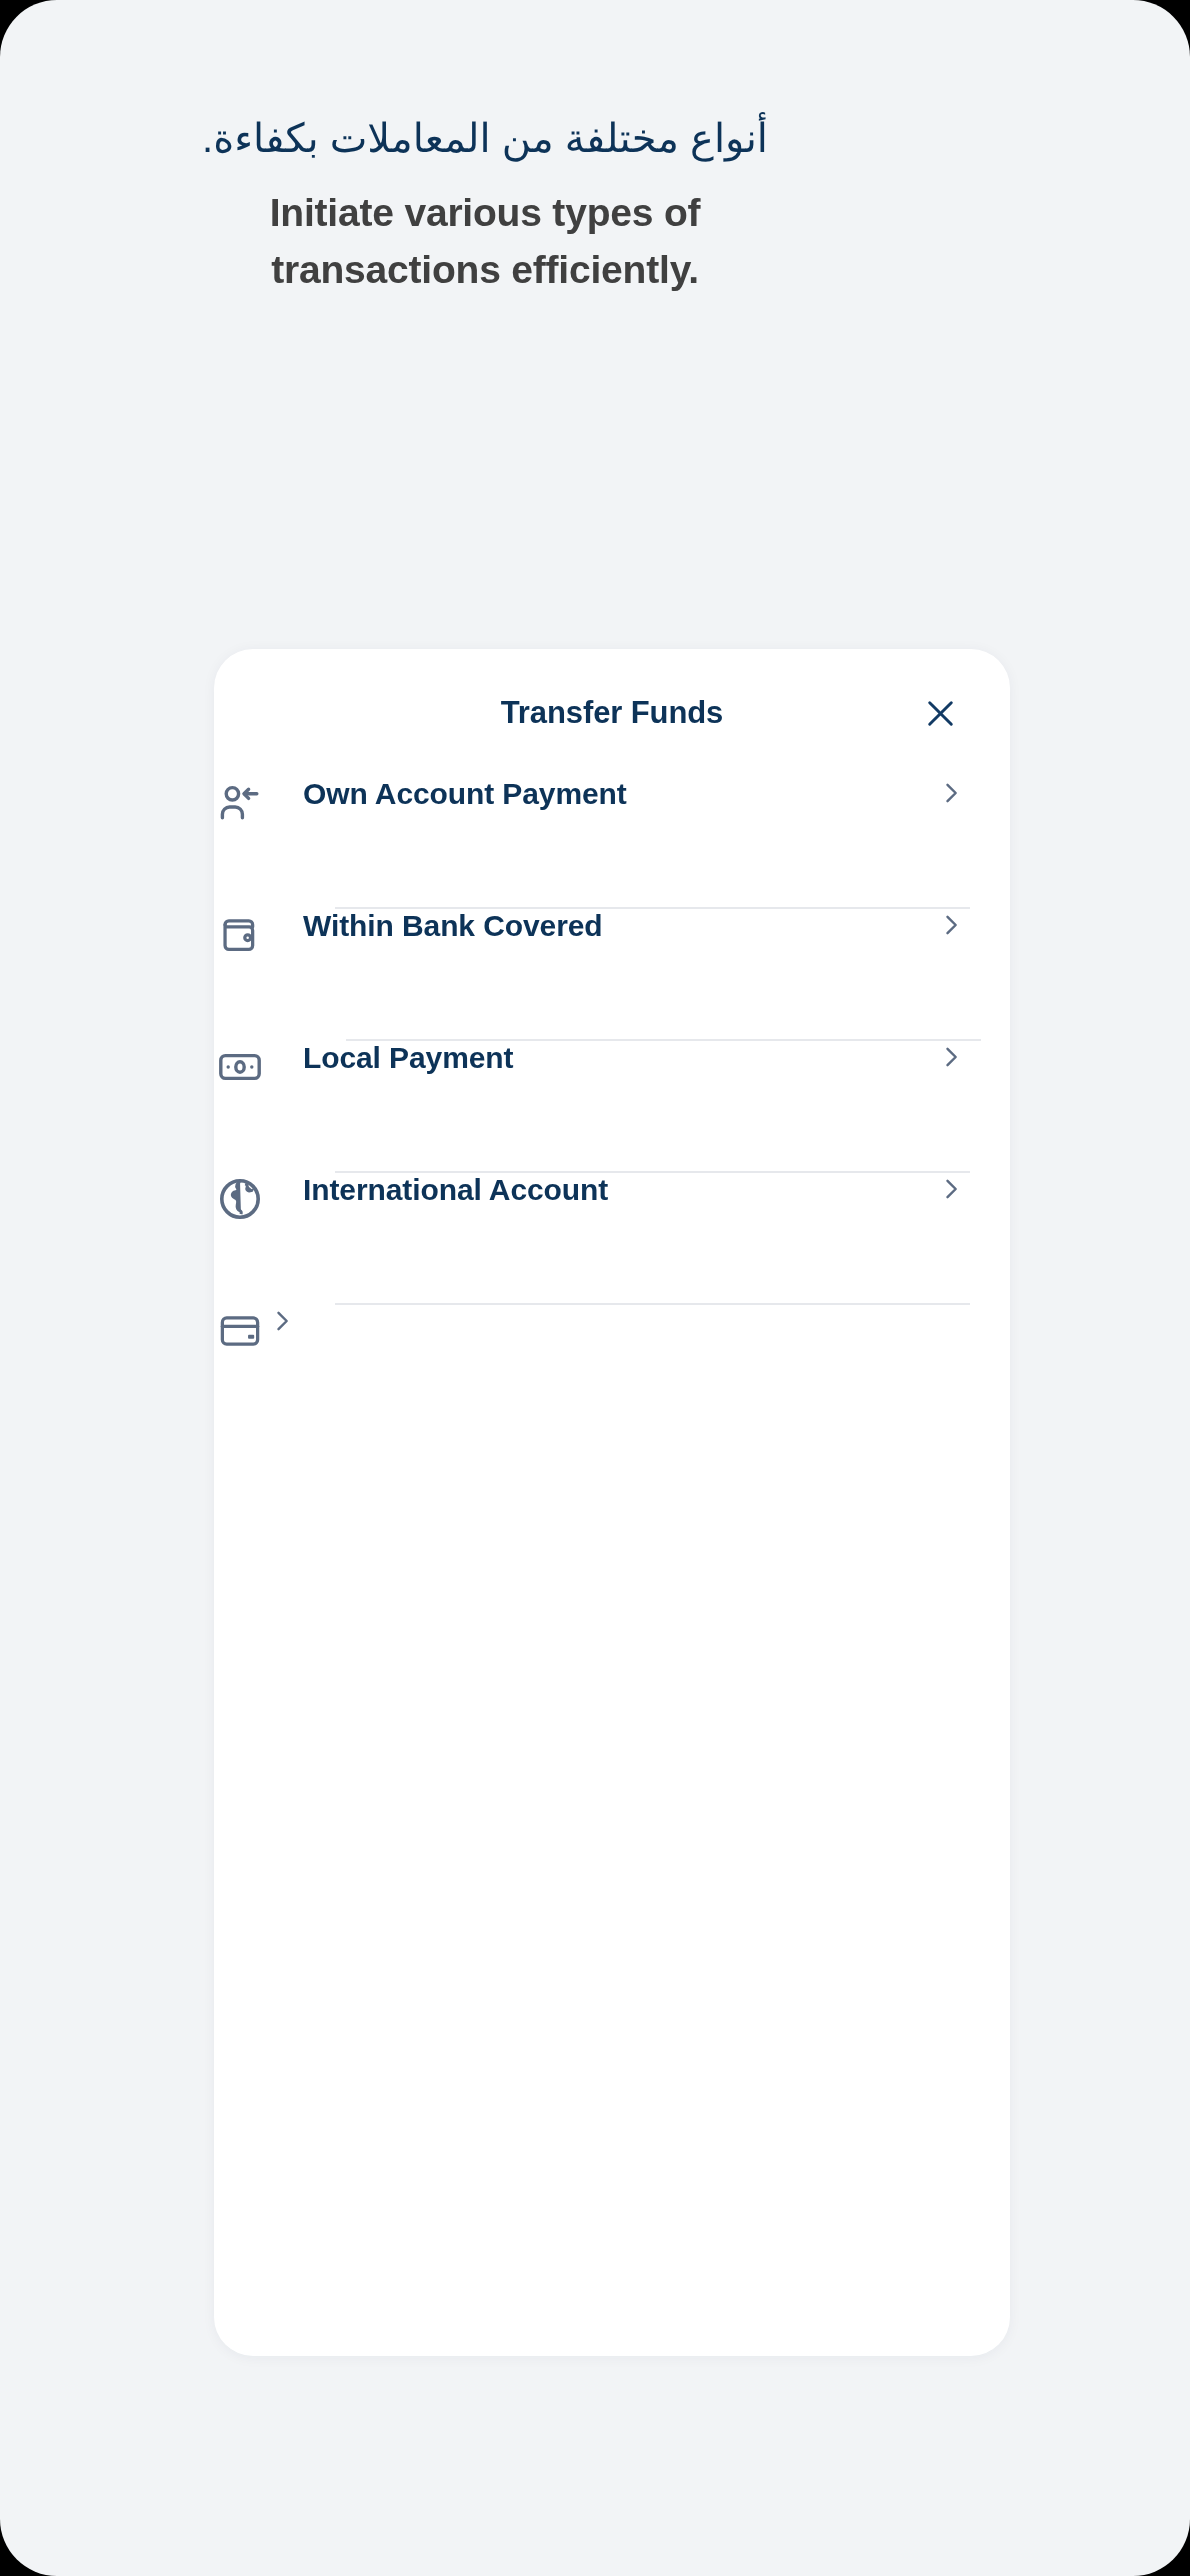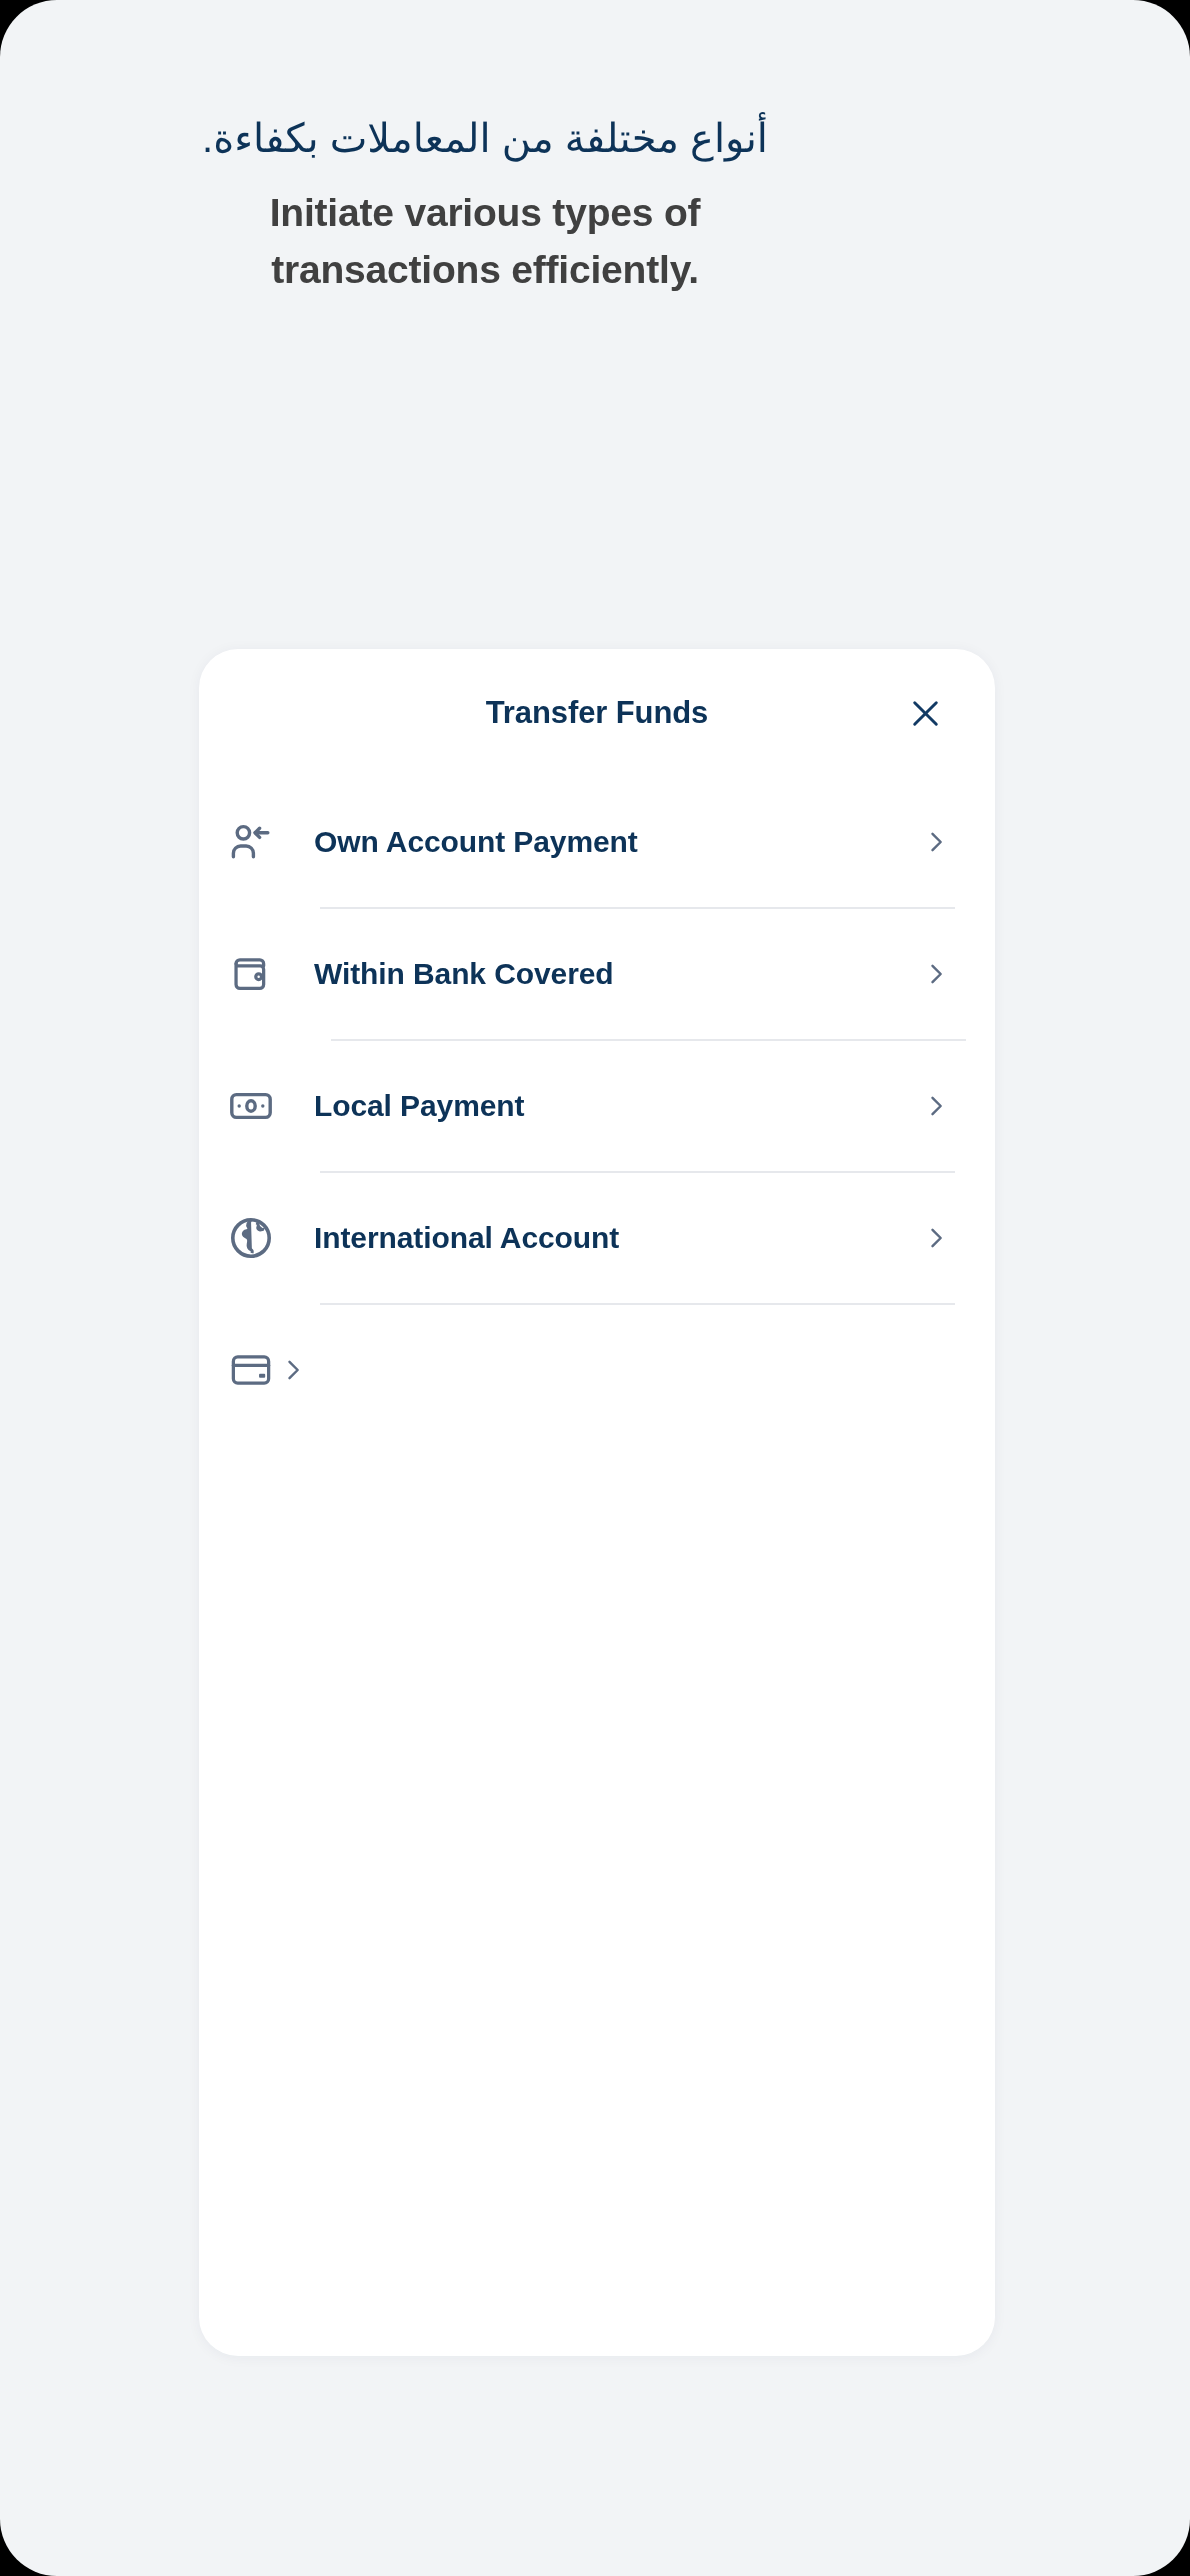--- a/index.html
+++ b/index.html
@@ -42,21 +42,21 @@
     font-size: 39px;
     line-height: 1.46;
     font-weight: 700;
     letter-spacing: -0.2px;
     padding: 0 232px;
   }
 
   
   #sheet {
     position: absolute;
-    left: 199px;
+    left: 214px;
     top: 649px;
     width: 796px;
     height: 1707px;
     background: #ffffff;
     border-radius: 39px;
     box-shadow: 0 1.9px 13px rgba(16,40,70,0.05);
     overflow: hidden;
   }
 
   .sheet-header {
@@ -84,23 +84,21 @@
     justify-content: center;
     cursor: pointer;
   }
 
   
   .tx-list { padding: 0; }
 
   .tx-row {
     position: relative;
     display: flex;
-    align-items: center;
     height: 130px;
-    padding-left: 26px;
     padding-right: 43px;
     cursor: pointer;
   }
   .tx-icon {
     width: 52px;
     height: 52px;
     flex: 0 0 52px;
     display: flex;
     align-items: center;
     justify-content: center;

